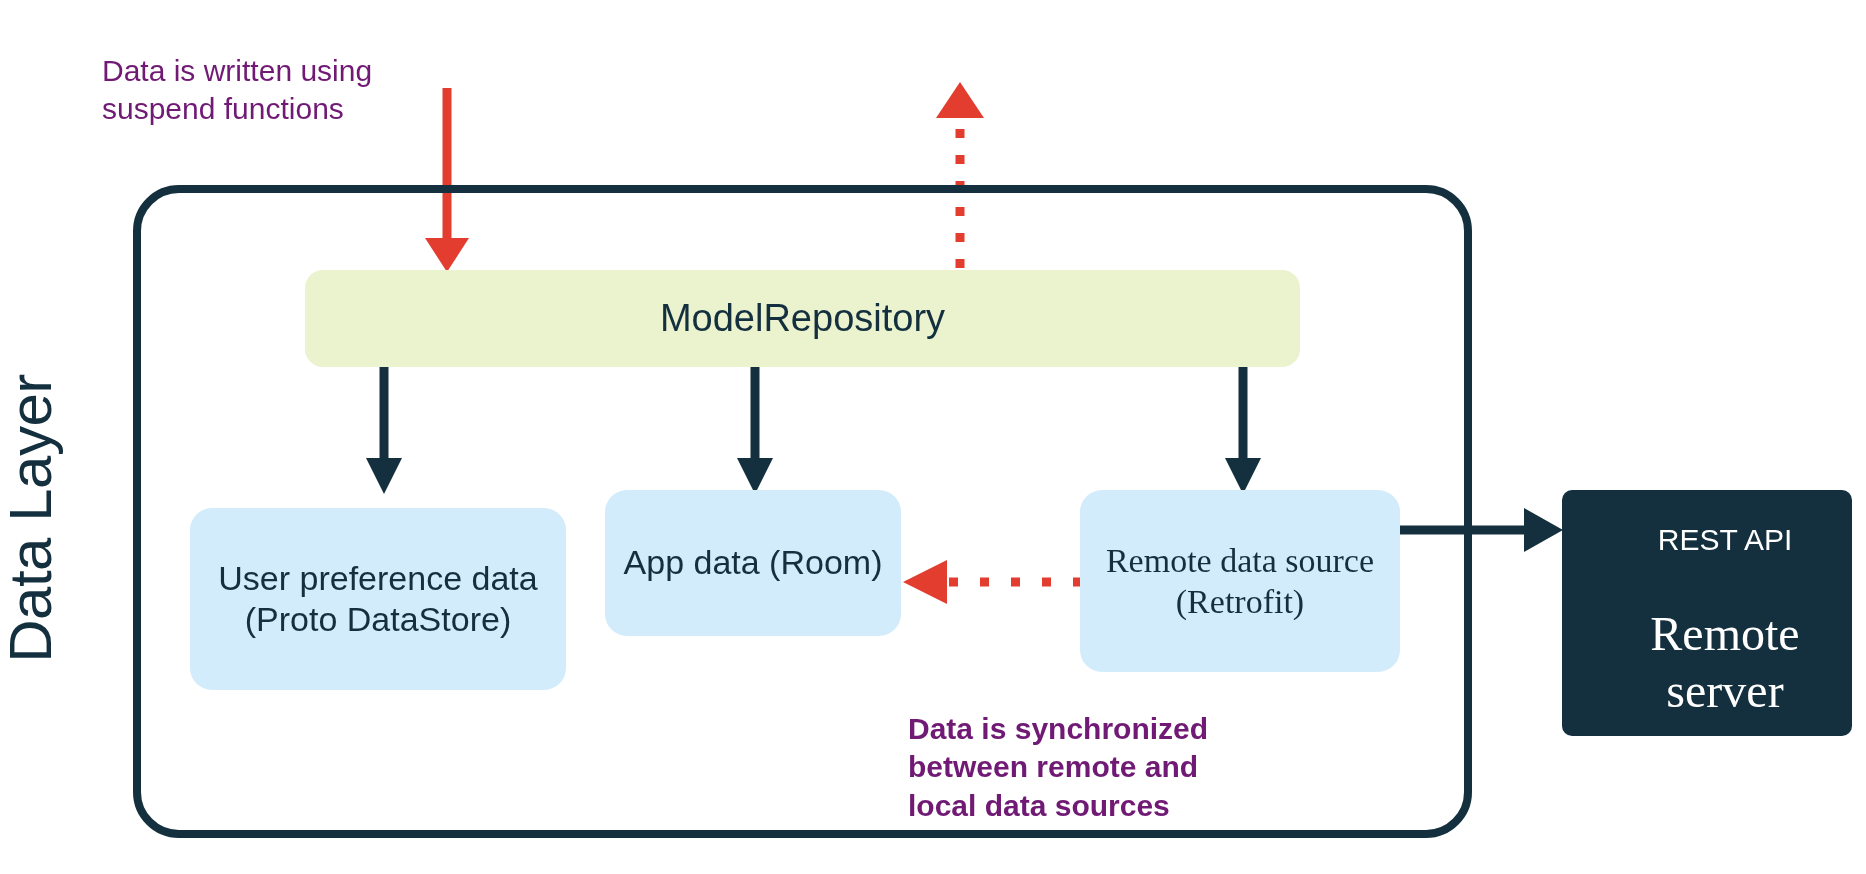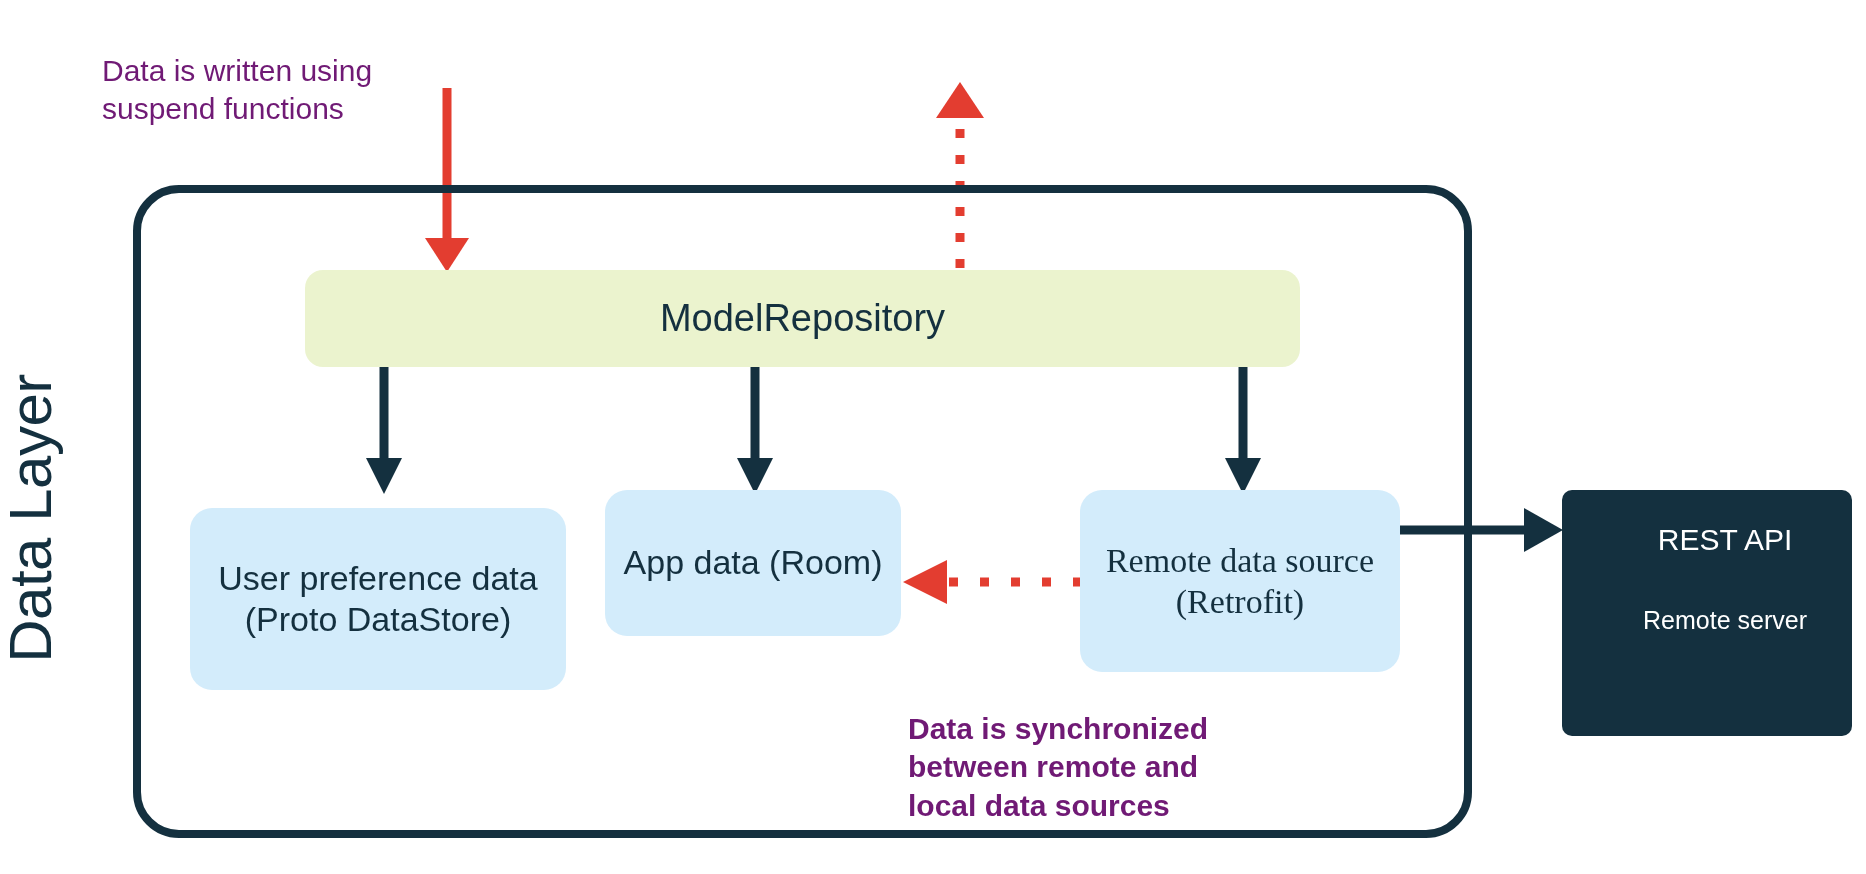--- a/index.html
+++ b/index.html
@@ -92,21 +92,21 @@
     height: 246px;
     background: #14303f;
     border-radius: 10px;
     color: #ffffff;
     justify-content: flex-start;
     padding-top: 32px;
     padding-left: 36px;
   }
   .server-api    { font-size: 30px; }
   .server-spacer { height: 46px; }
-  .server-name   { font-size: 25px; line-height: 1.2; }
+  .server-name   { font-size: 48px; line-height: 1.2; font-family: Liberation Serif, serif; }
 
   
   .note {
     position: absolute;
     color: #701a75;
     font-size: 30px;
     line-height: 1.28;
     white-space: pre-line;
   }
   .note-write   { left: 102px;  top: 52px;  width: 320px; }

